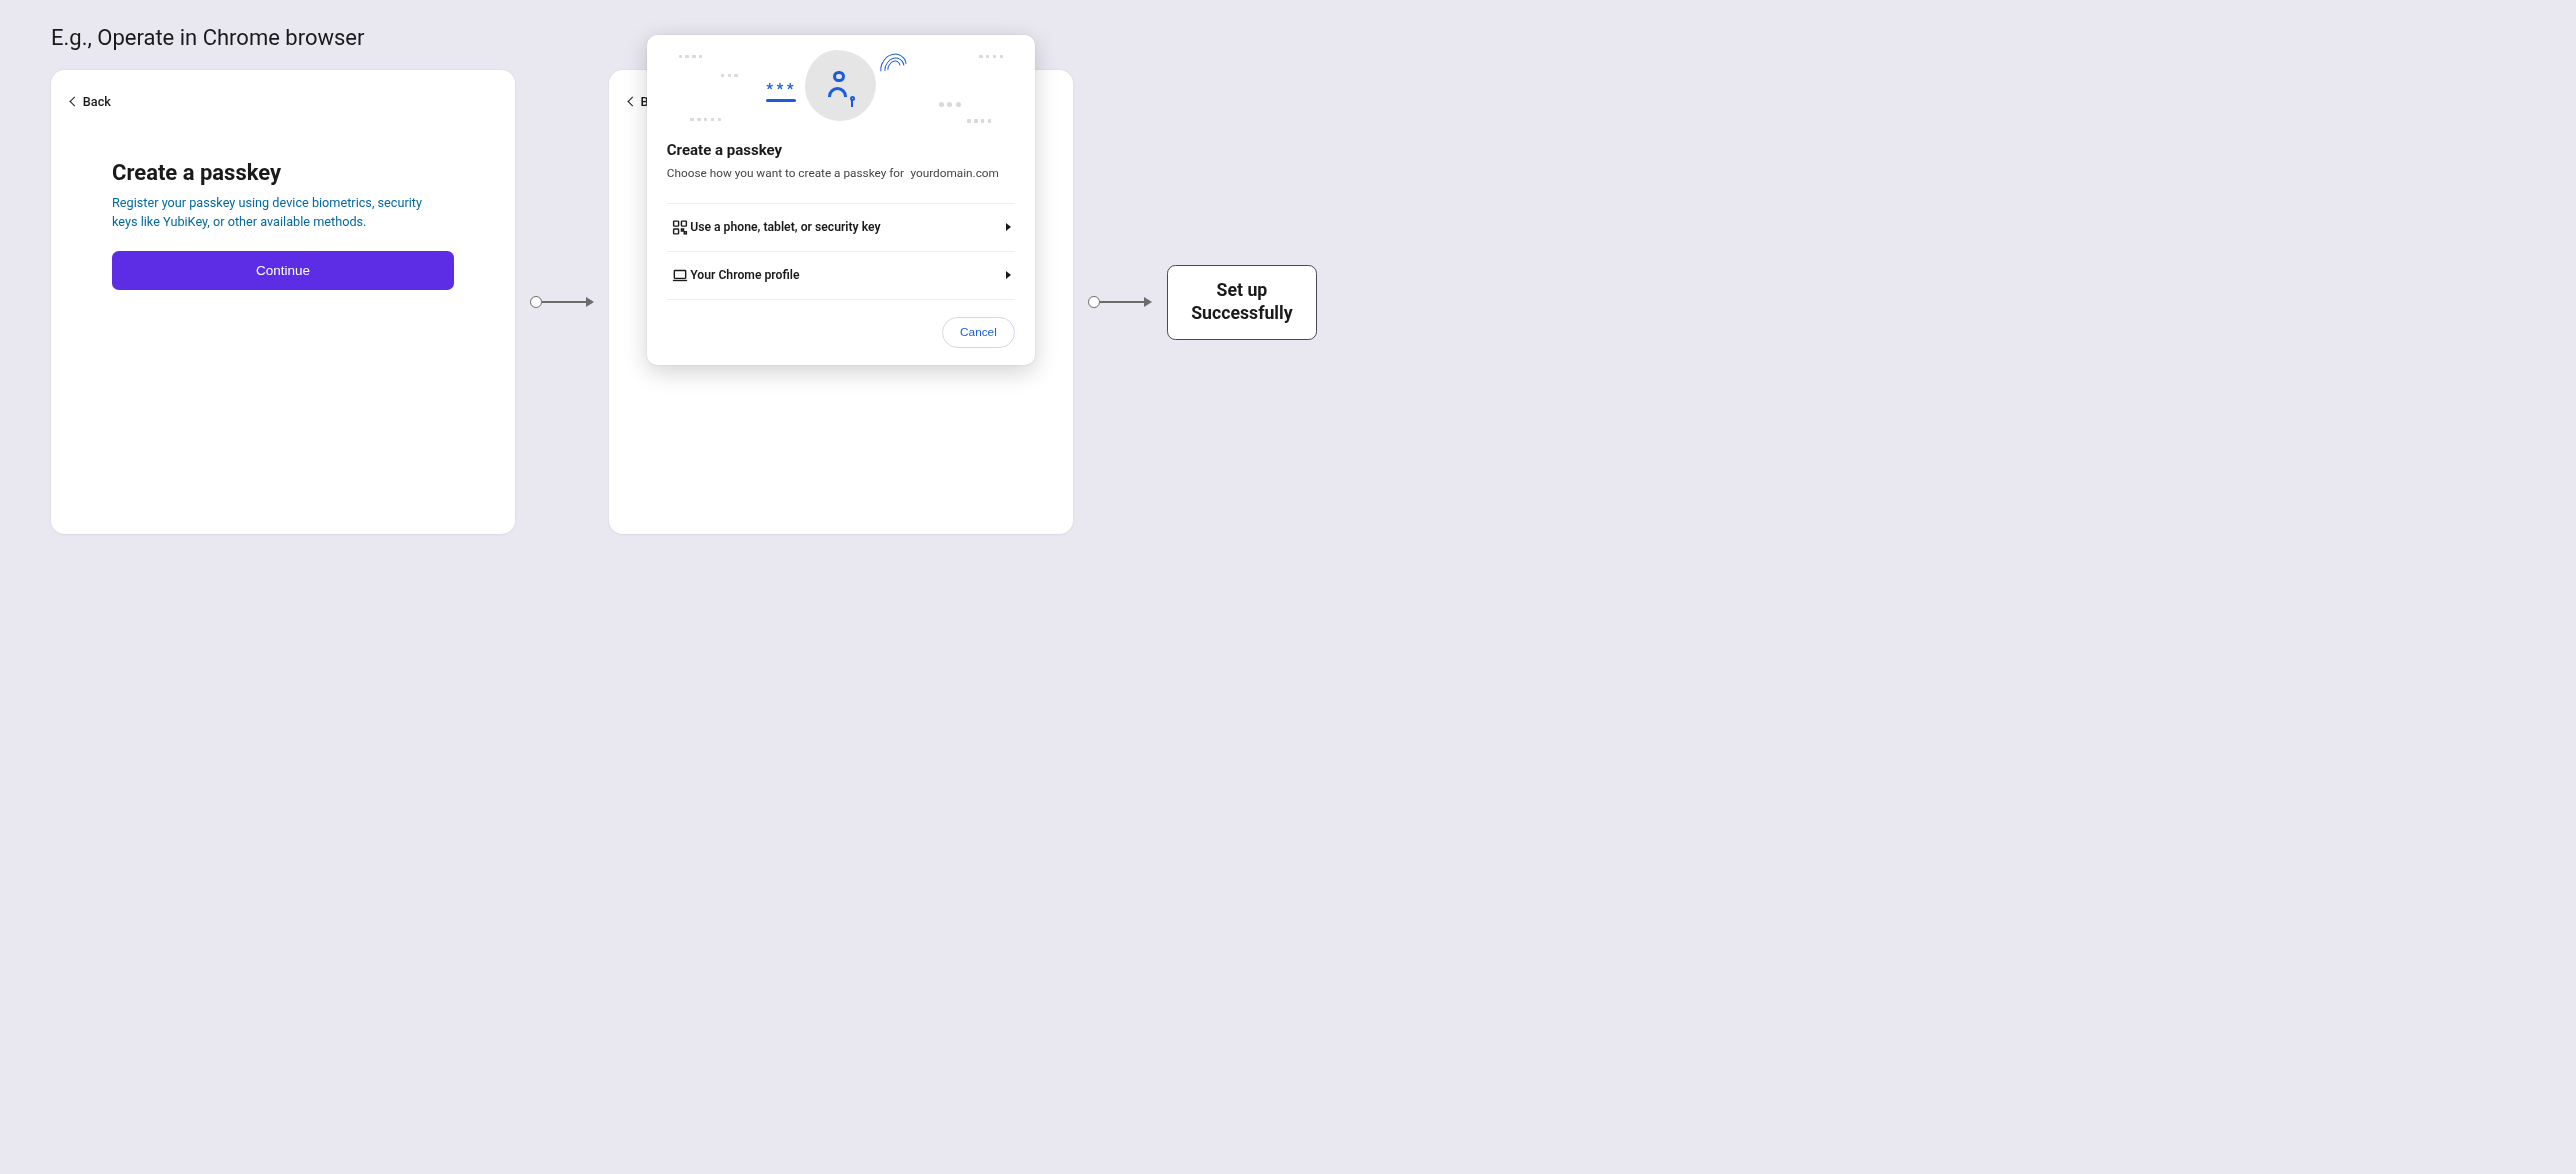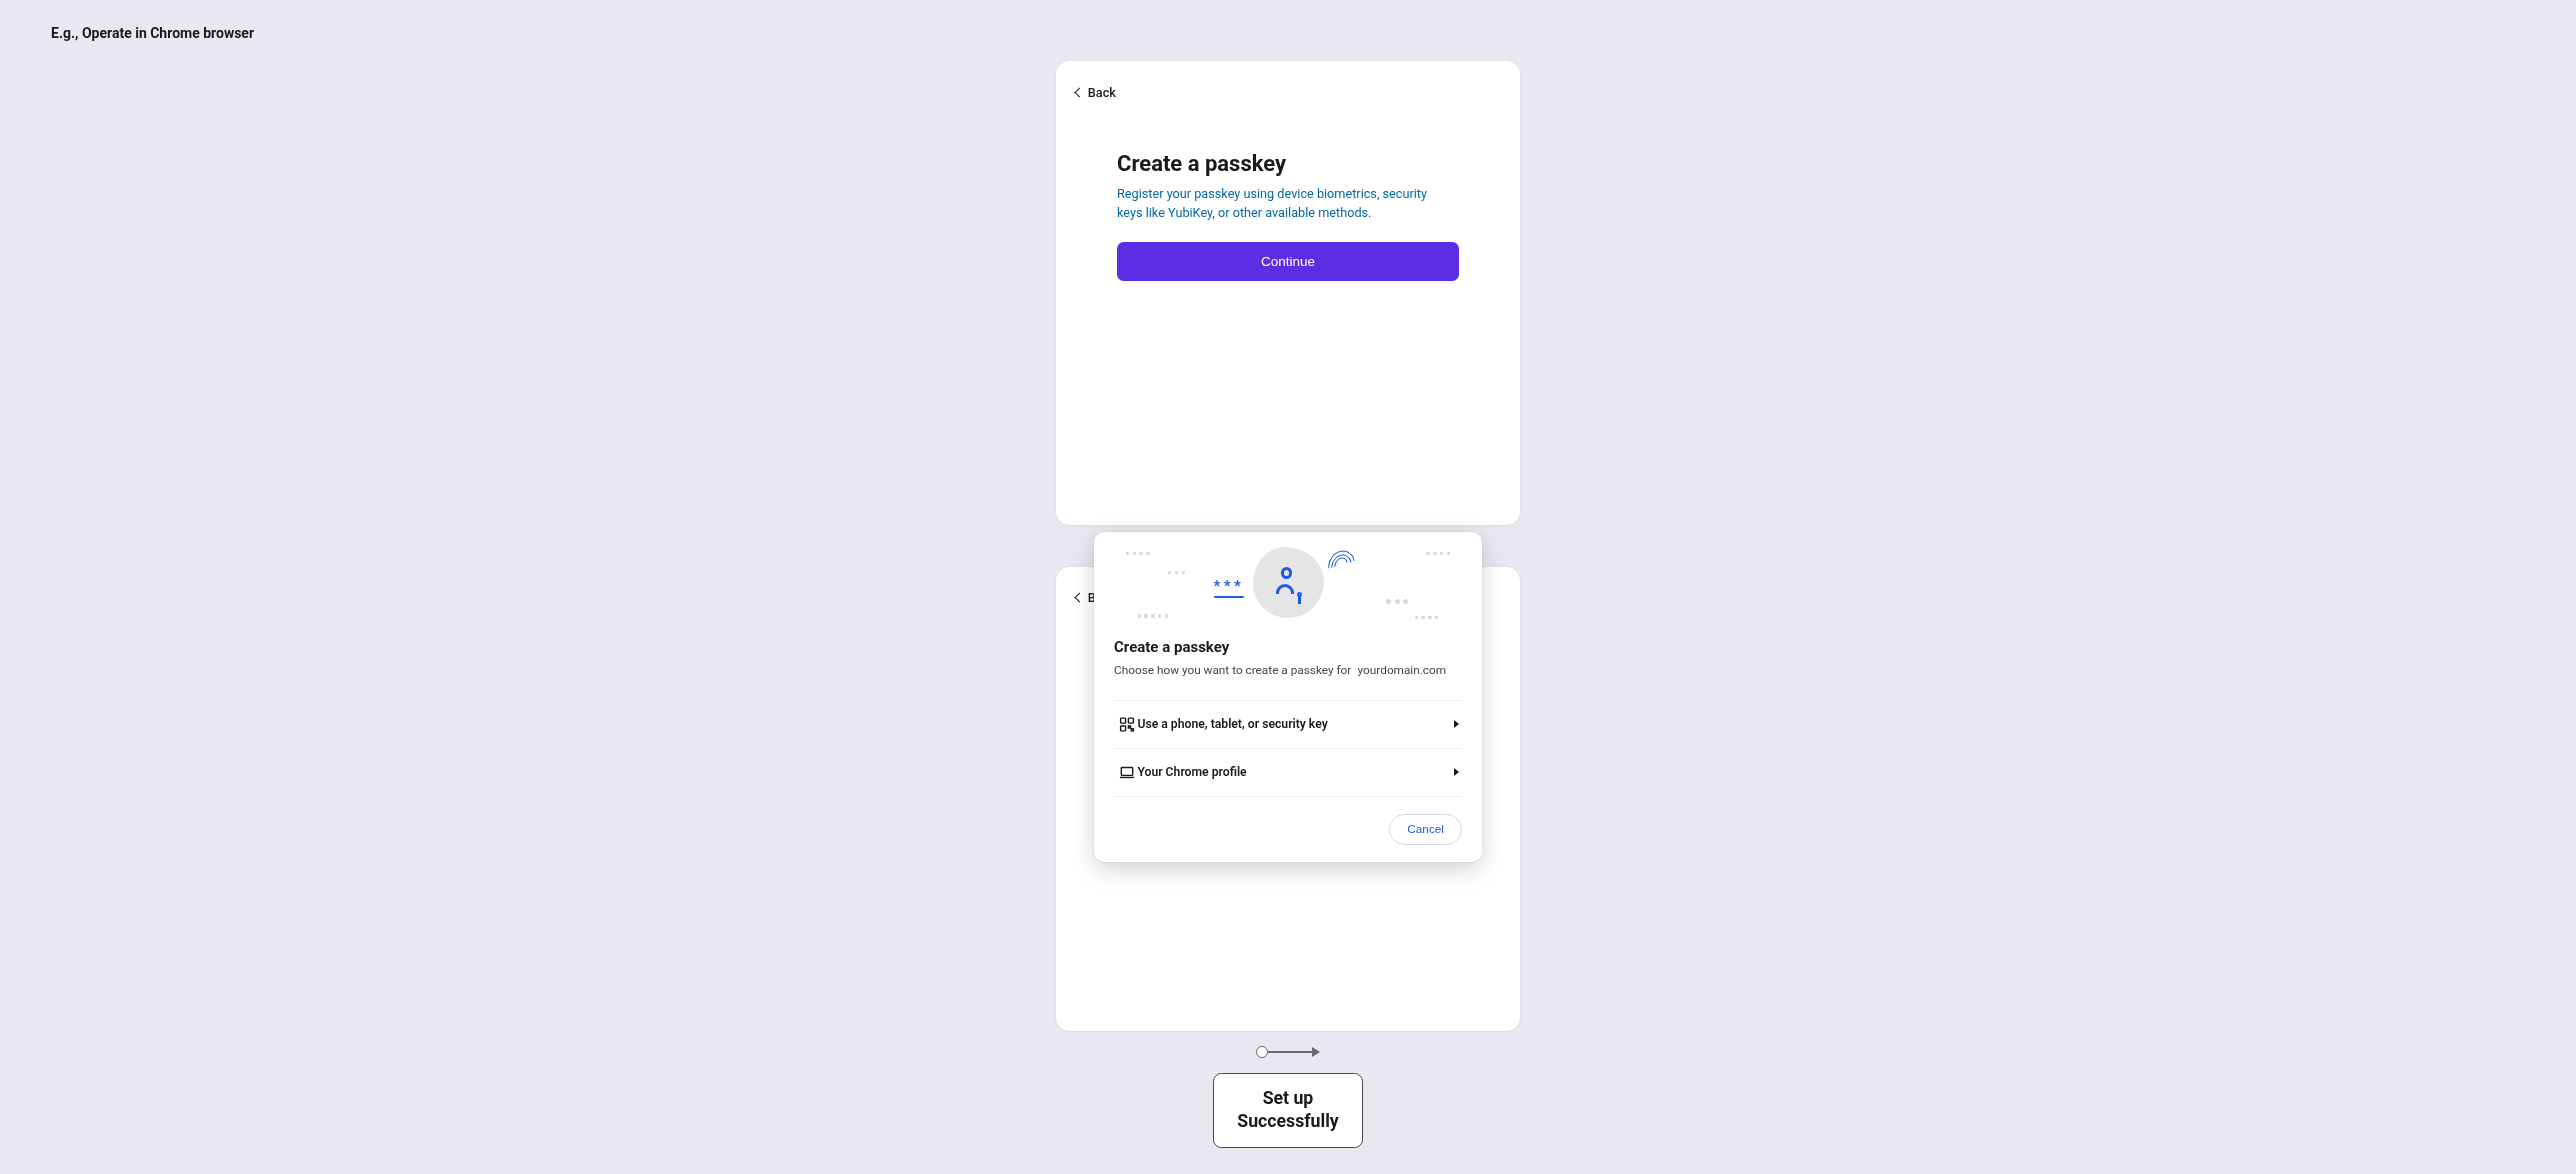--- a/index.html
+++ b/index.html
@@ -4,30 +4,29 @@
 <style>
   * { box-sizing: border-box; margin: 0; padding: 0; }
   html, body { width: 100%; height: 100%; }
   body {
     background: #e9e7f0;
     font-family: -apple-system, BlinkMacSystemFont, "Segoe UI", Roboto, "Helvetica Neue", Arial, sans-serif;
     color: #1a1a1a;
     padding: 25px 51px;
   }
   .caption {
-    font-size: 14px;
-    font-weight: 700;
+    font-size: 22px;
+    font-weight: 400;
     margin-bottom: 20px;
     color: #1a1a1a;
   }
   .flow {
     display: flex;
     align-items: center;
     gap: 15px;
-    flex-direction: column;
   }
   .card {
     background: #fff;
     border-radius: 13.5px;
     box-shadow: 0 0.8px 2.5px rgba(0,0,0,0.05), 0 0 0 0.8px rgba(0,0,0,0.02);
     width: 464px;
     height: 464px;
     padding: 23.6px 20px;
     position: relative;
     flex-shrink: 0;

